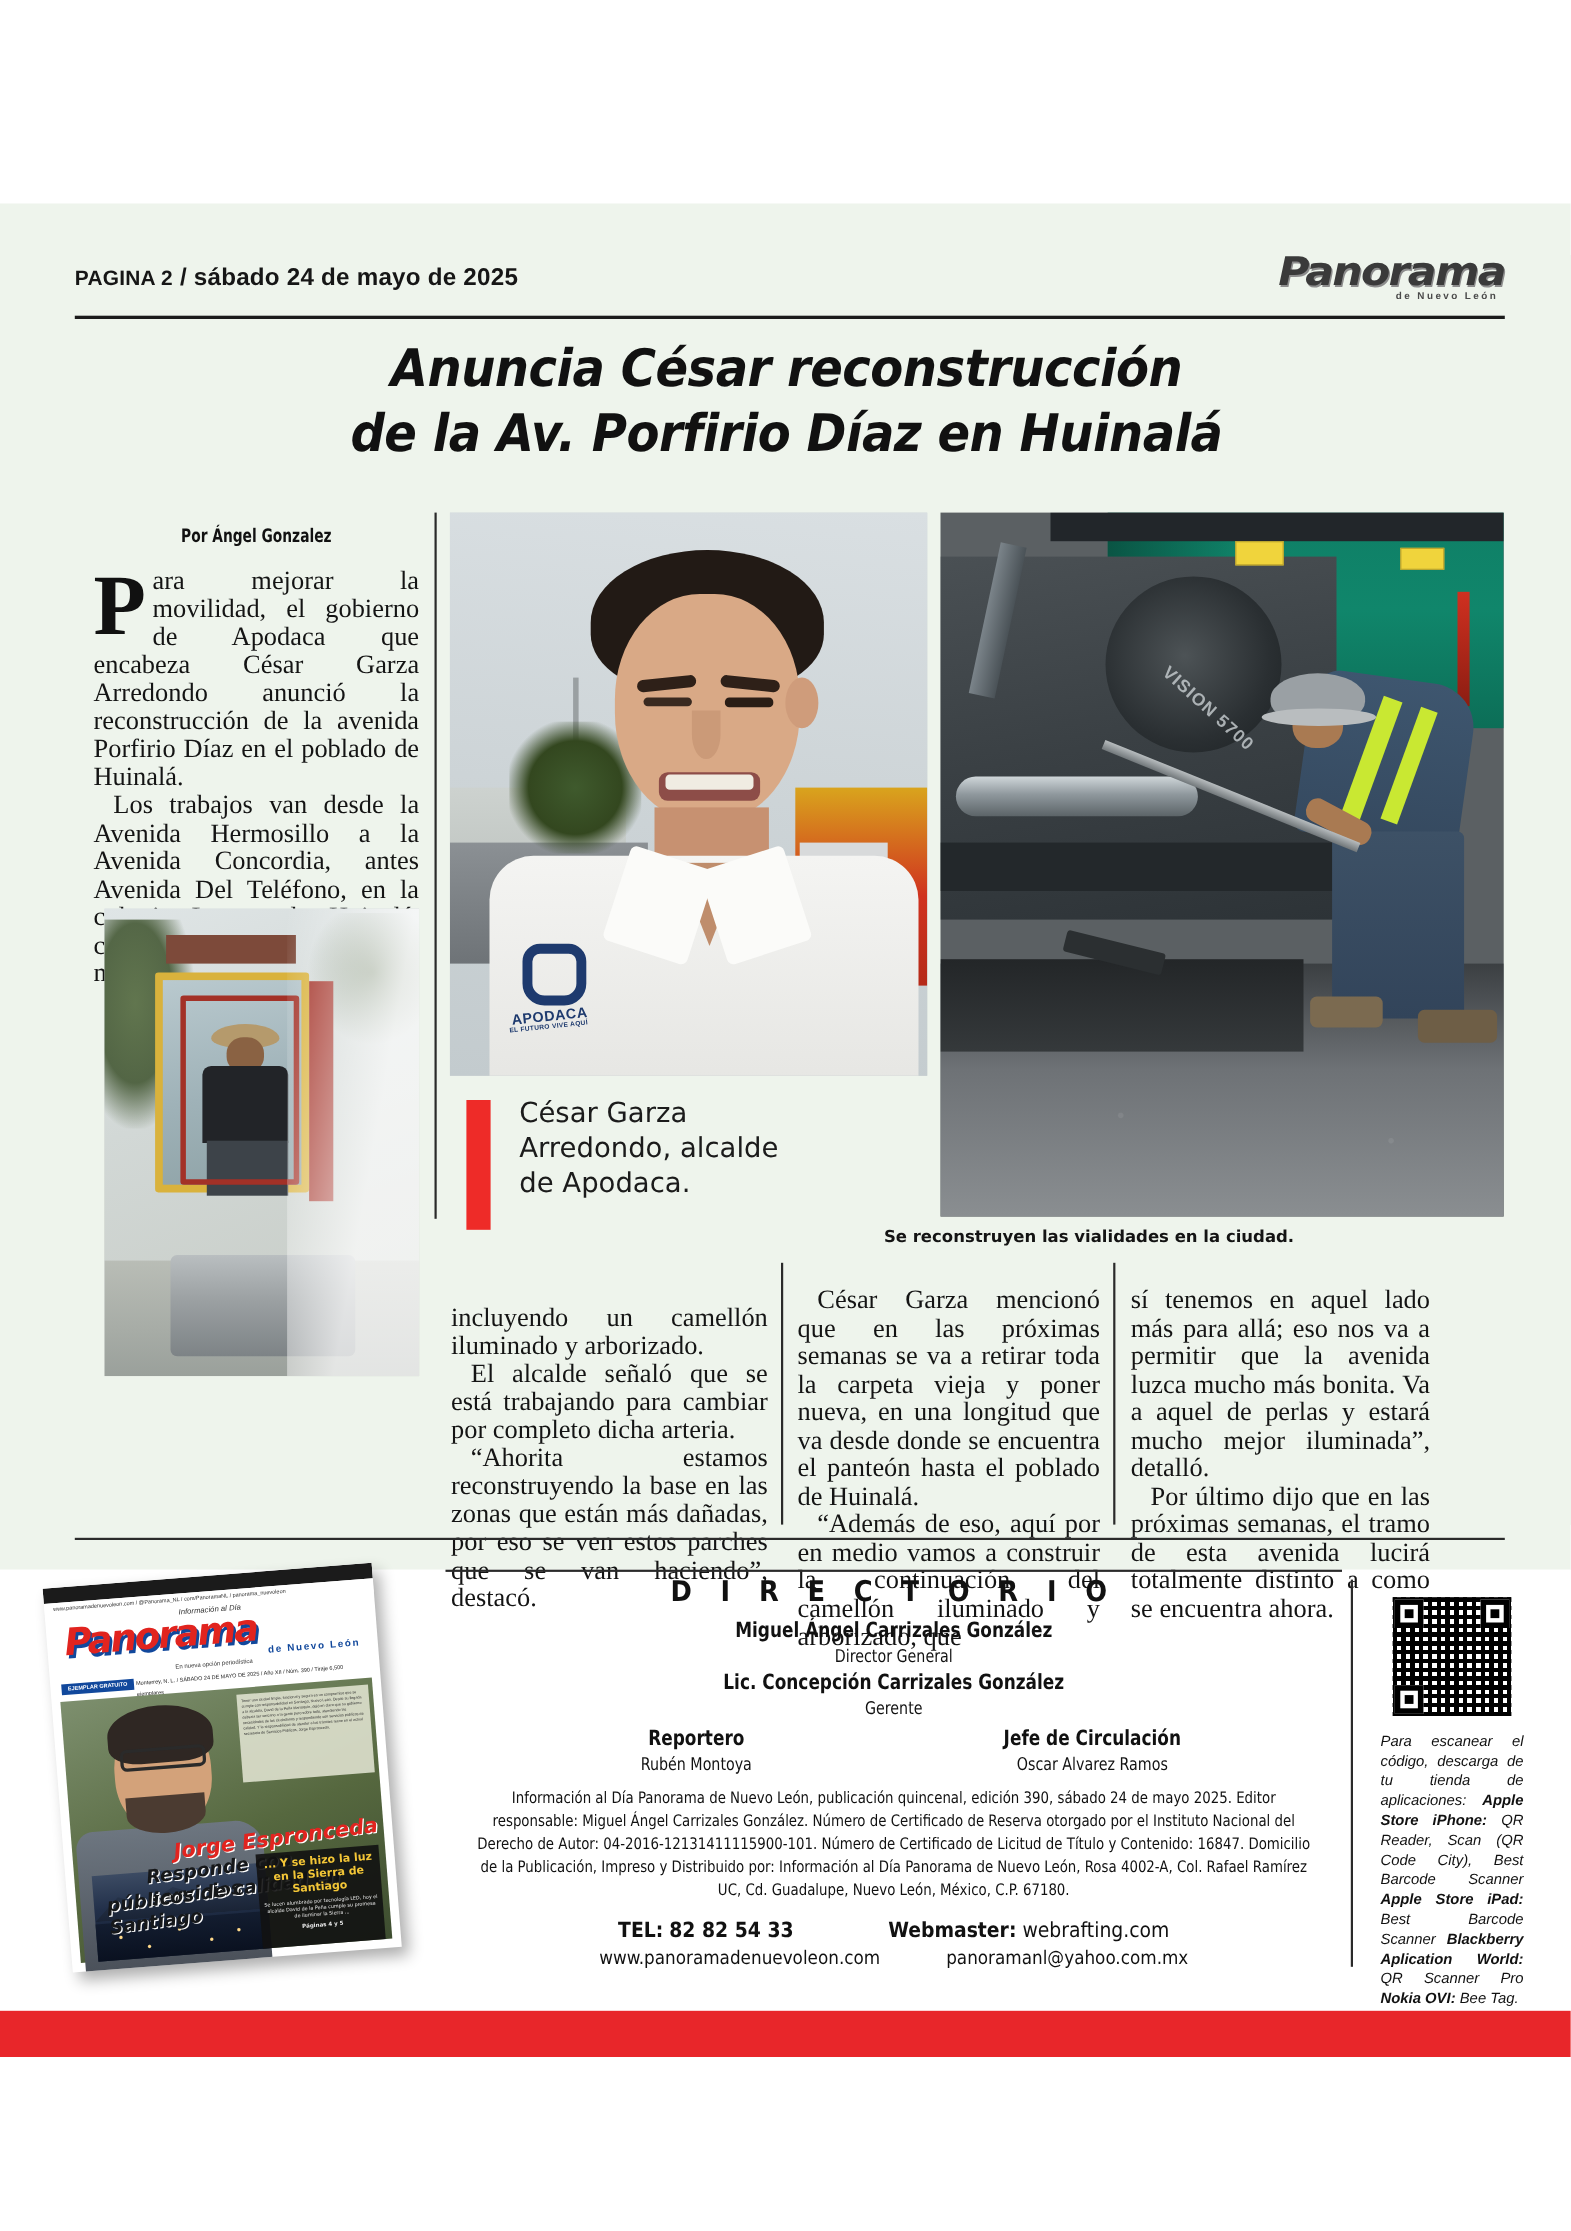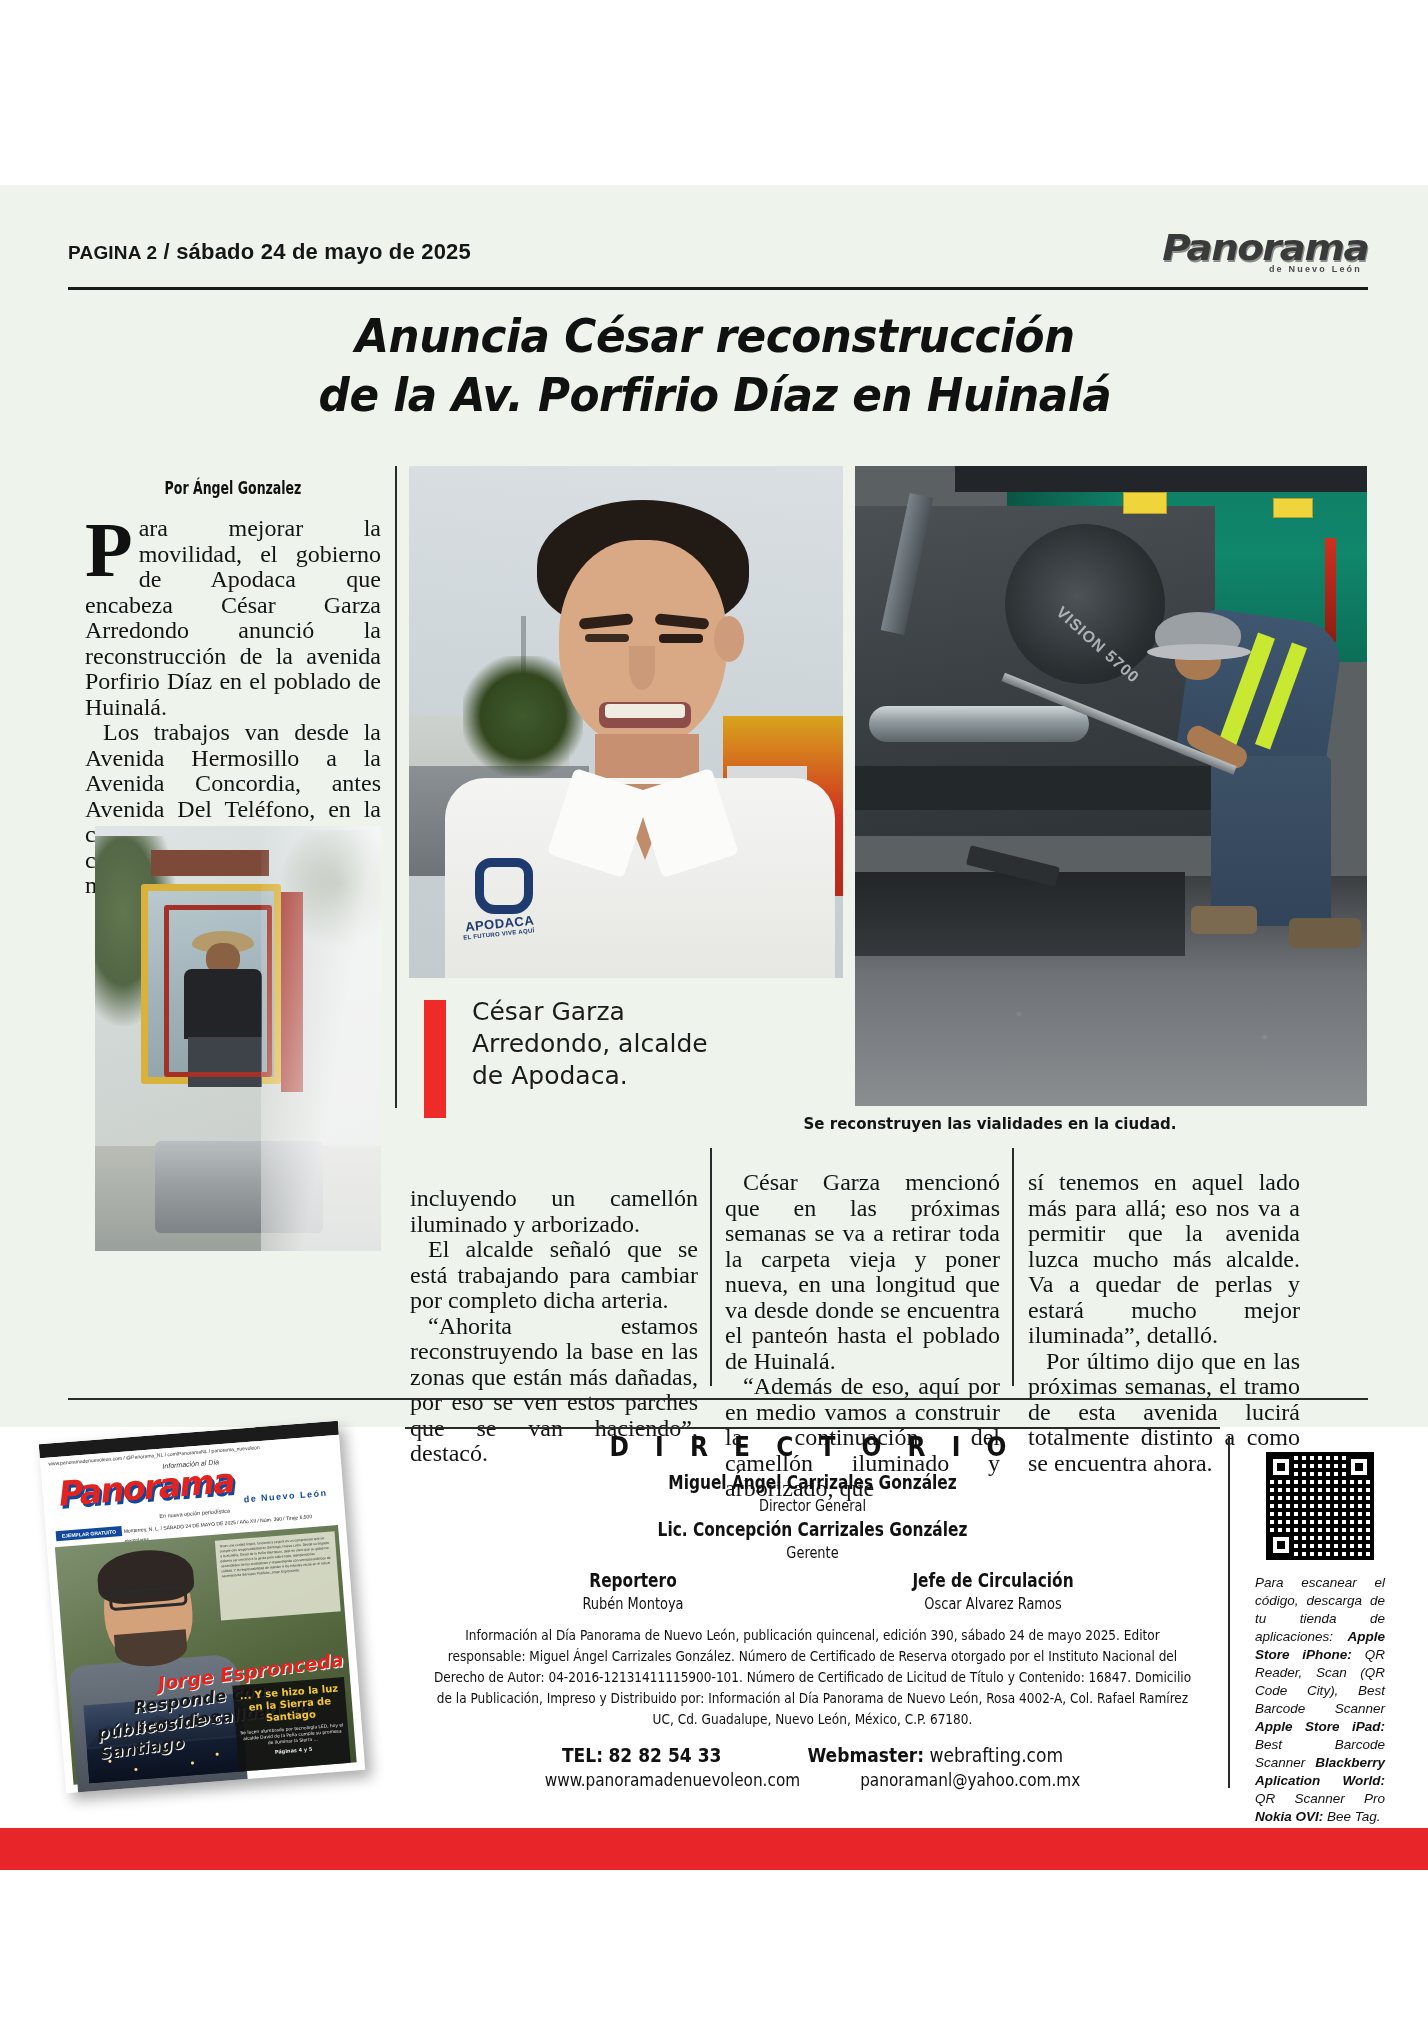--- a/index.html
+++ b/index.html
@@ -629,21 +629,21 @@
     <p>El alcalde señaló que se está trabajando para cambiar por completo dicha arteria.</p>
     <p>“Ahorita estamos reconstruyendo la base en las zonas que están más dañadas, por eso se ven estos parches que se van haciendo”, destacó.</p>
   </div>
 
   <div id="col3" class="col-serif">
     <p>César Garza mencionó que en las próximas semanas se va a retirar toda la carpeta vieja y poner nueva, en una longitud que va desde donde se encuentra el panteón hasta el poblado de Huinalá.</p>
     <p>“Además de eso, aquí por en medio vamos a construir la continuación del camellón iluminado y arborizado, que</p>
   </div>
 
   <div id="col4" class="col-serif">
-    <p class="first">sí tenemos en aquel lado más para allá; eso nos va a permitir que la avenida luzca mucho más alcalde. Va a quedar de perlas y estará mucho mejor iluminada”, detalló.</p>
+    <p class="first">sí tenemos en aquel lado más para allá; eso nos va a permitir que la avenida luzca mucho más bonita. Va a aquel de perlas y estará mucho mejor iluminada”, detalló.</p>
     <p>Por último dijo que en las próximas semanas, el tramo de esta avenida lucirá totalmente distinto a como se encuentra ahora.</p>
   </div>
 
   <div class="hrule-article"></div>
 
   <div class="dir-hrule"></div>
   <div class="dir-vrule"></div>
 
   <div class="dir">
     <div class="dir-title">D I R E C T O R I O</div>

